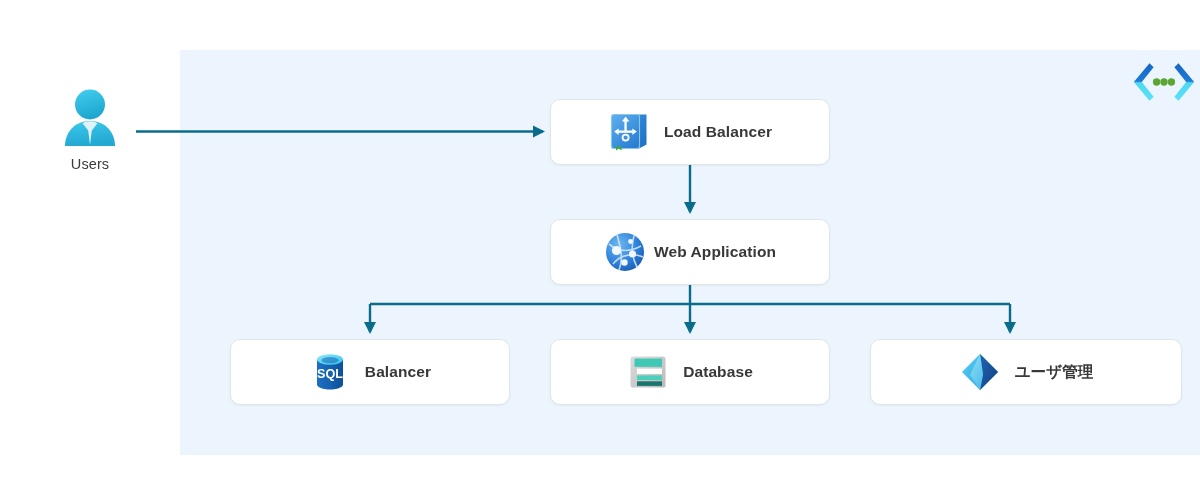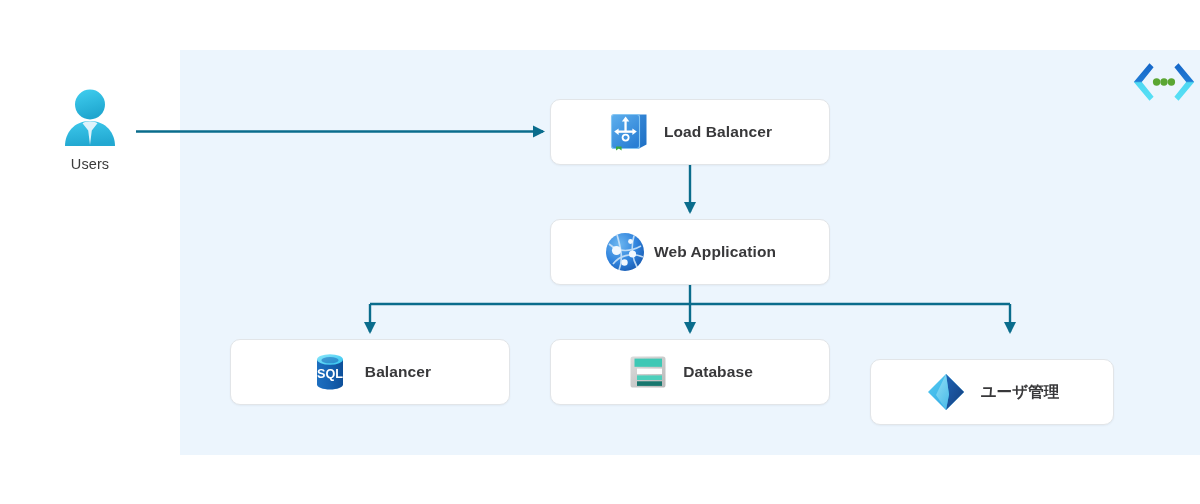--- a/index.html
+++ b/index.html
@@ -100,21 +100,21 @@
   }
   .node-label.jp {
     font-family: "DejaVu Sans", "Liberation Sans", sans-serif;
     font-size: 15.5px;
   }
 
   #node-lb       { left: 550px; top: 99px;  width: 280px; height: 66px; }
   #node-web      { left: 550px; top: 219px; width: 280px; height: 66px; gap: 8px; }
   #node-db       { left: 230px; top: 339px; width: 280px; height: 66px; }
   #node-storage  { left: 550px; top: 339px; width: 280px; height: 66px; }
-  #node-identity { left: 870px; top: 339px; width: 244px; height: 66px; margin-top: 20px; }
+  #node-identity { left: 870px; top: 339px; width: 312px; height: 66px; }
 </style>
 </head>
 <body>
 
 <div id="canvas">
 
   <div id="panel"></div>
 
   <div id="corner-logo">
     <svg width="64" height="44" viewBox="0 0 64 44" xmlns="http://www.w3.org/2000/svg">

